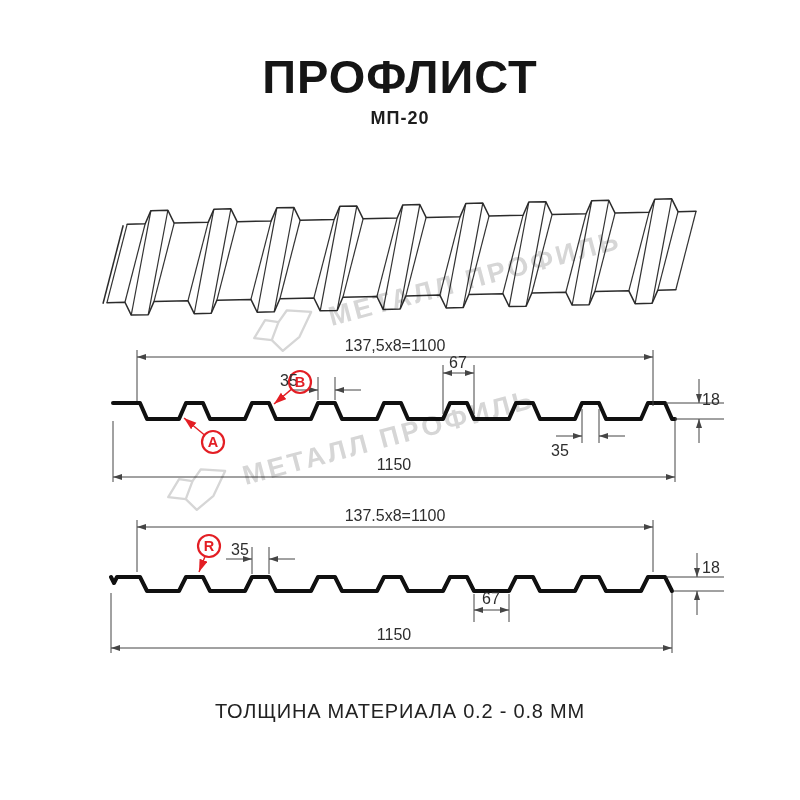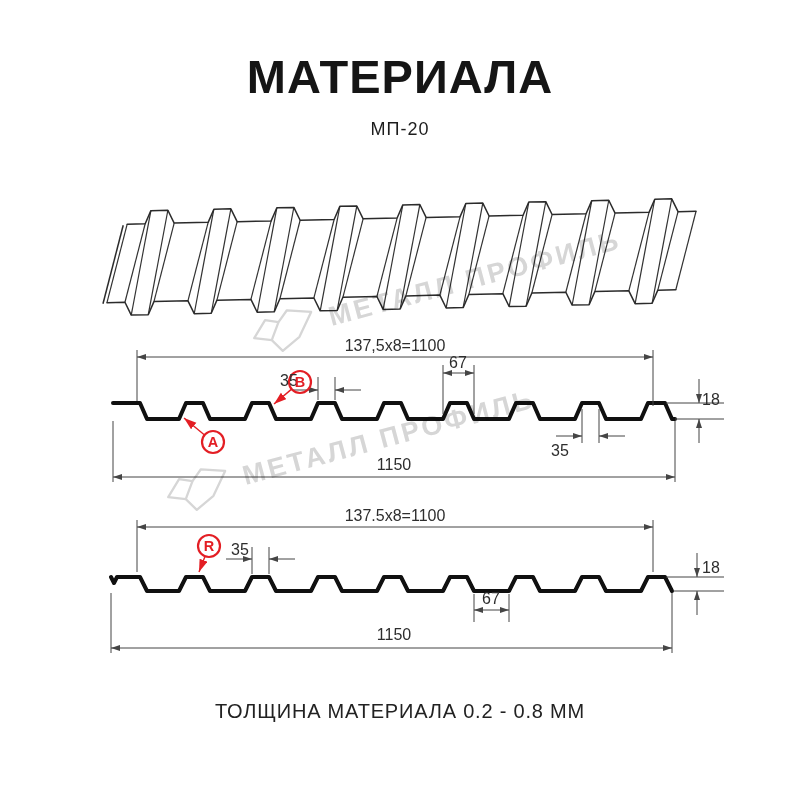--- a/index.html
+++ b/index.html
@@ -5,42 +5,42 @@
   html,body{margin:0;padding:0;}
   body{
     width:800px;height:800px;position:relative;background:#ffffff;
     font-family:"Liberation Sans", sans-serif;overflow:hidden;
   }
   .header{position:absolute;top:52px;left:0;right:0;text-align:center;}
   .title{
     font-size:47px;font-weight:700;letter-spacing:1px;color:#151515;line-height:1.05;
   }
   .subtitle{
-    margin-top:18px;font-size:18px;font-weight:400;letter-spacing:1px;color:#1d1d1d;
+    margin-top:7px;font-size:18px;font-weight:700;letter-spacing:1px;color:#1d1d1d;
   }
   .caption{
     position:absolute;top:700px;left:0;right:0;text-align:center;
     font-size:20px;letter-spacing:0.8px;color:#222222;font-weight:400;
   }
   svg#draw{position:absolute;left:0;top:0;}
   .dimtxt{font-family:"Liberation Sans",sans-serif;font-size:16px;fill:#2e2e2e;}
   .redtxt{font-family:"Liberation Sans",sans-serif;font-size:14.5px;font-weight:700;fill:#e31e24;text-anchor:middle;}
   .wm{
     position:absolute;display:flex;align-items:center;gap:14px;
     color:#d6d6d6;font-weight:700;font-size:27px;letter-spacing:3px;white-space:nowrap;
     transform:rotate(-15deg);transform-origin:left center;
     mix-blend-mode:multiply;pointer-events:none;z-index:5;
   }
   .wm svg{flex:0 0 auto;}
 </style>
 </head>
 <body>
 
 <div class="header">
-  <div class="title">МАТЕРИАЛА</div>
+  <div class="title">ПРОФЛИСТ</div>
   <div class="subtitle">МП-20</div>
 </div>
 
 <svg id="draw" width="800" height="800" viewBox="0 0 800 800">
   <defs>
     <marker id="arrG" orient="auto-start-reverse" markerWidth="11" markerHeight="8" refX="9" refY="3">
       <path d="M0 0 L9 3 L0 6 Z" fill="#454545"></path>
     </marker>
     <marker id="arrR" orient="auto-start-reverse" markerWidth="11" markerHeight="8" refX="9" refY="3">
       <path d="M0 0 L9 3 L0 6 Z" fill="#e31e24"></path>

